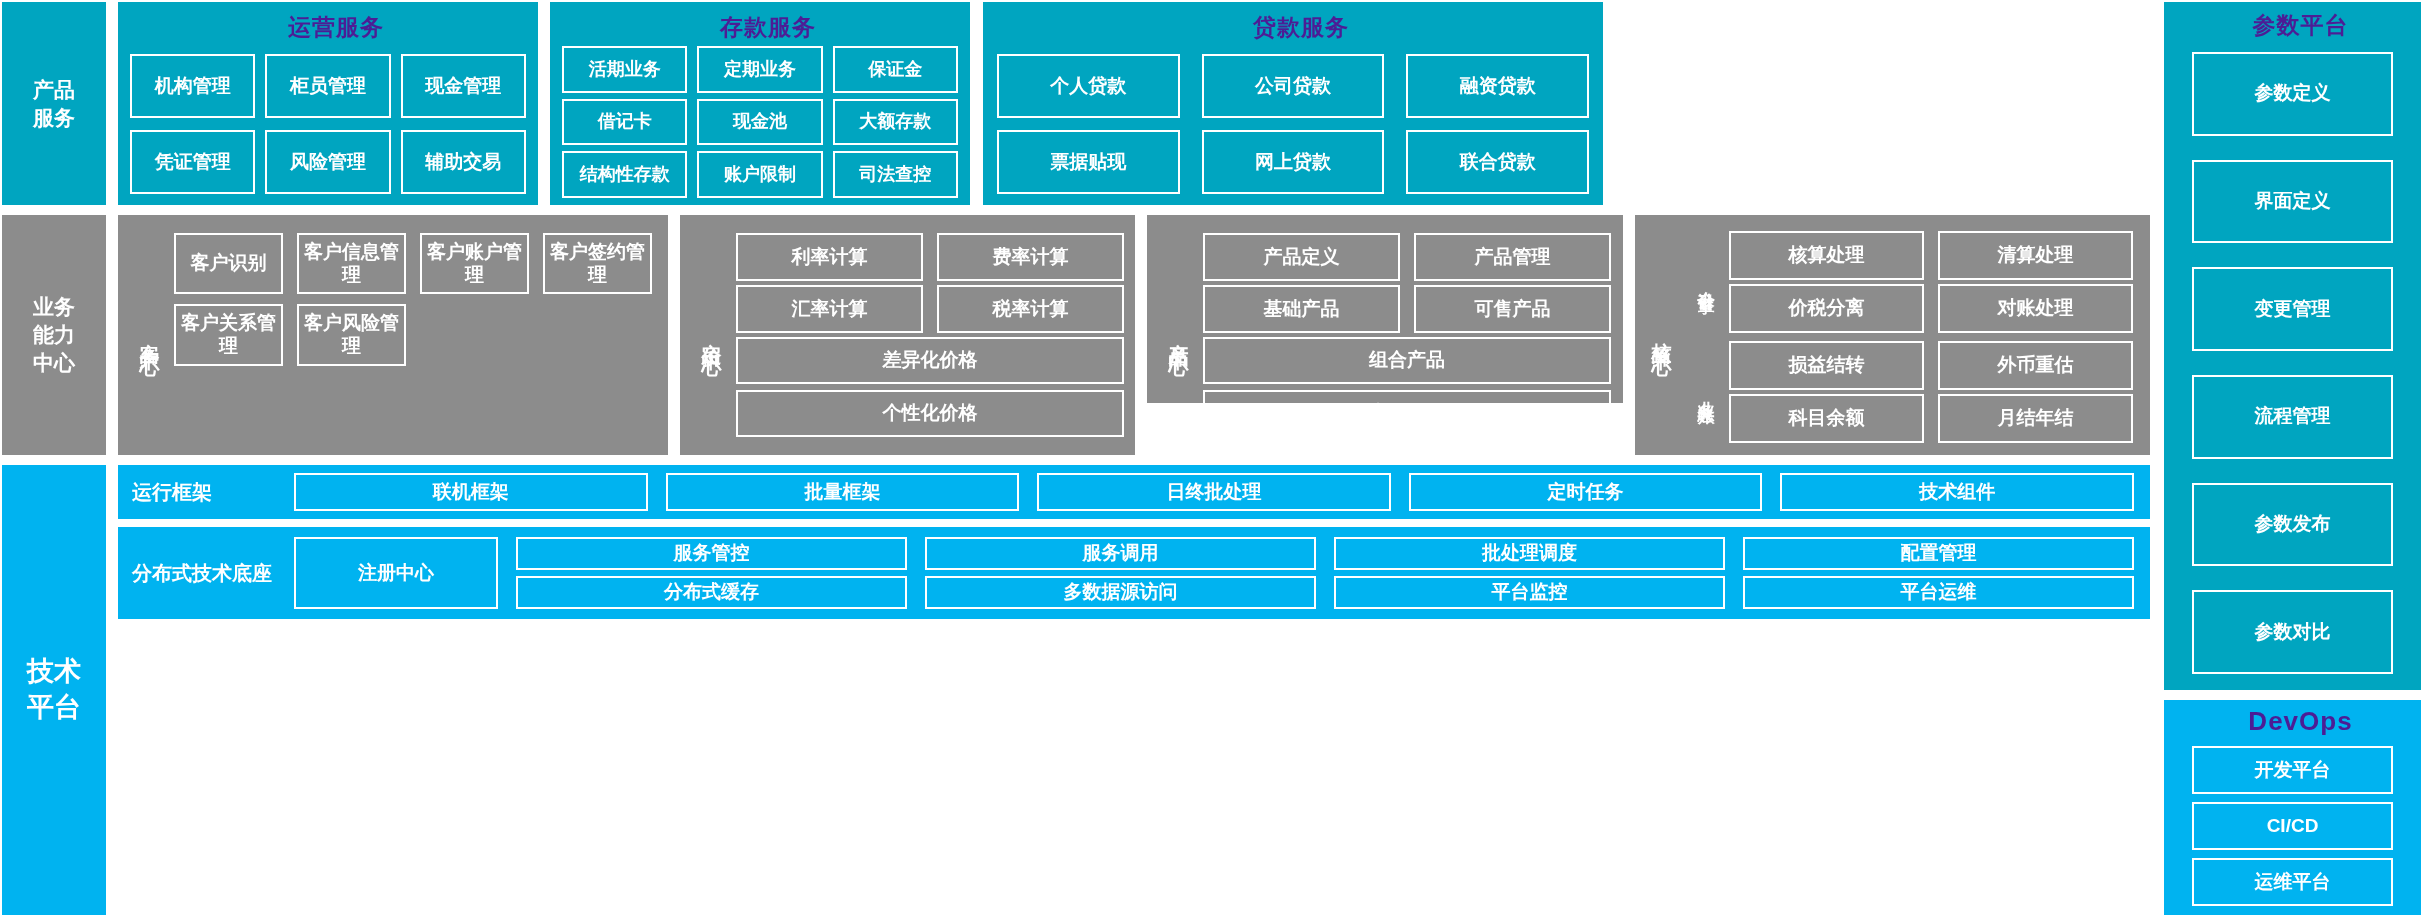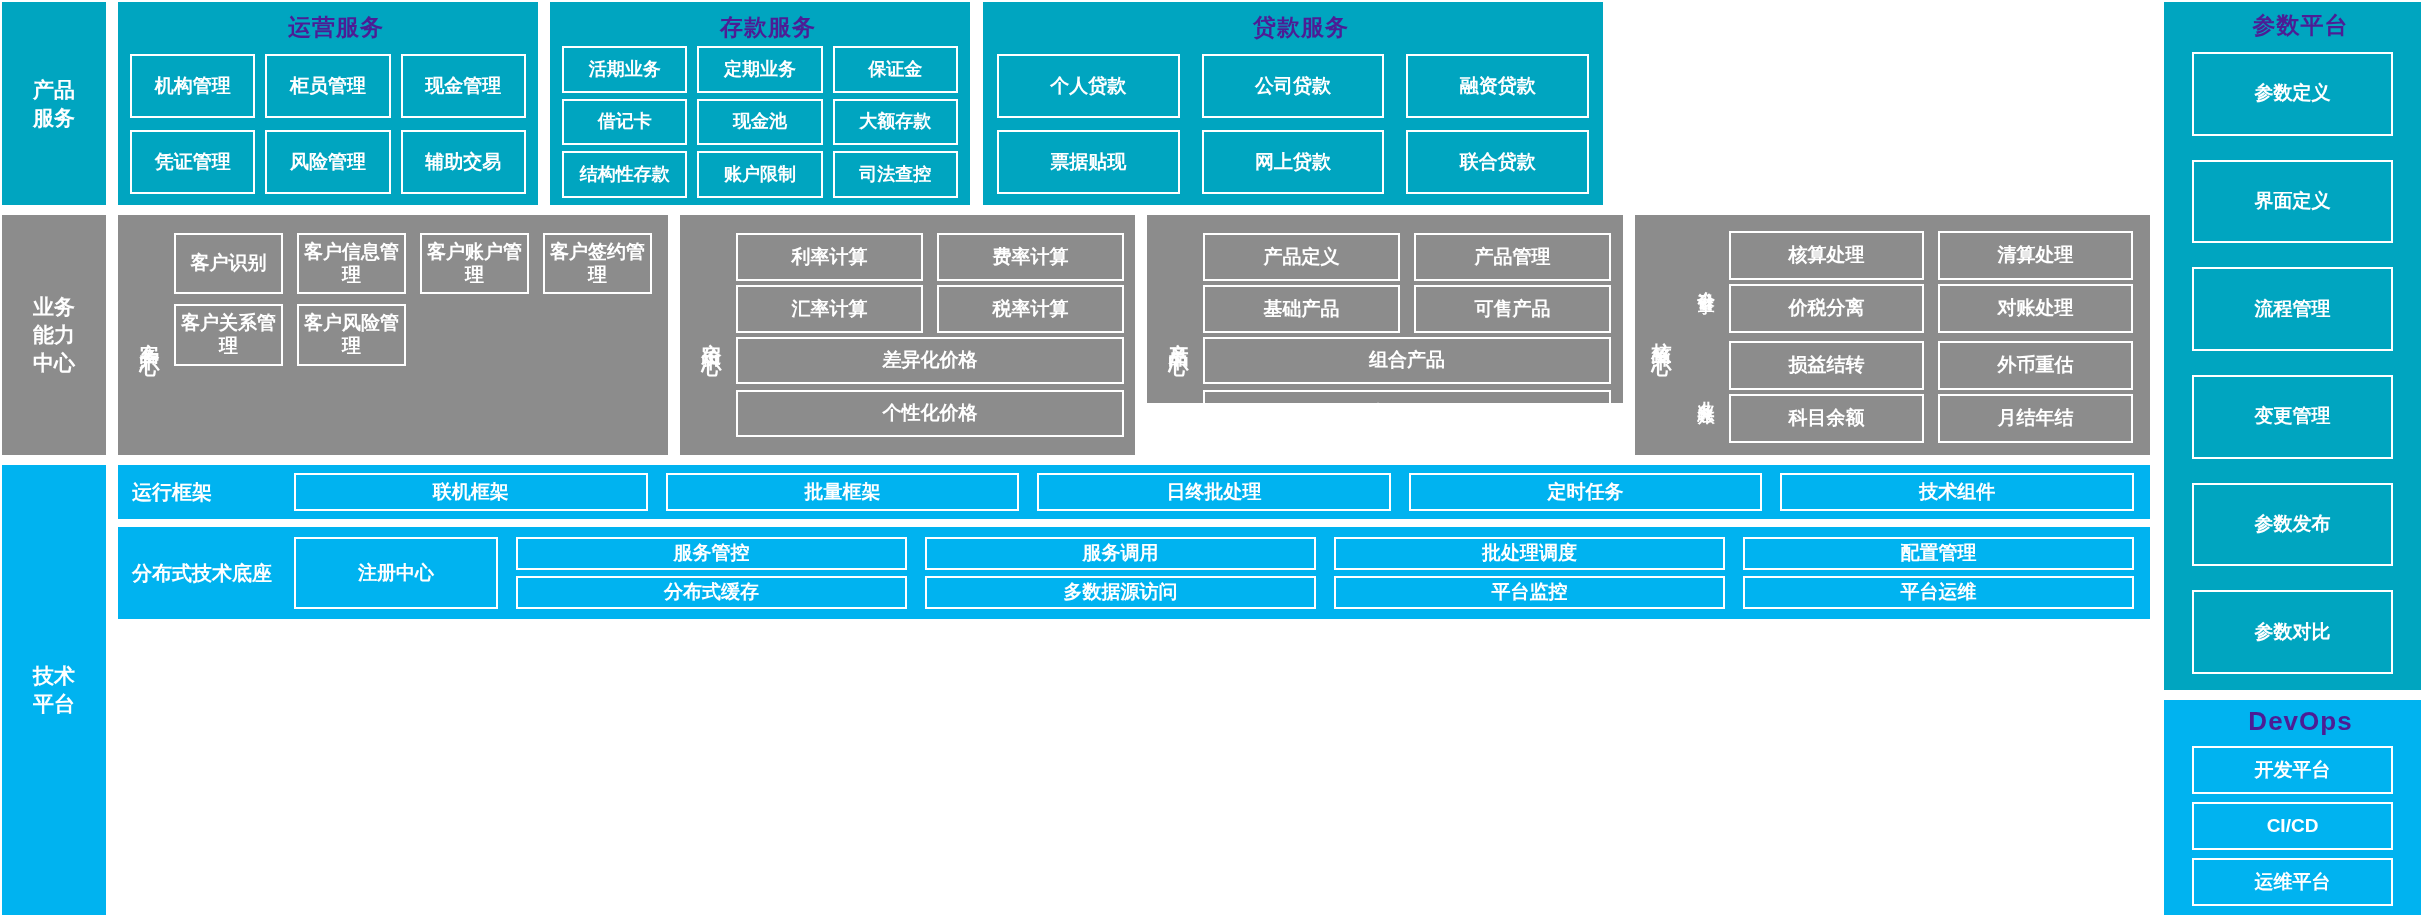--- a/index.html
+++ b/index.html
@@ -157,21 +157,21 @@
 
     <div class="vlabel" style="position:absolute; left:56px; top:124px; width:30px; height:104px; font-size:17px; letter-spacing:2px;">业务总账</div>
     <div class="row-grid" style="left:94px; top:126px; width:404px; height:102px; grid-template-columns:repeat(2,1fr); grid-template-rows:repeat(2,1fr); gap:4px 14px;">
       <div class="tile">损益结转</div>
       <div class="tile">外币重估</div>
       <div class="tile">科目余额</div>
       <div class="tile">月结年结</div>
     </div>
   </div>
 
-  <div class="panel cyan band-label" style="left:2px; top:465px; width:104px; height:450px; font-size:21px;">
+  <div class="panel cyan band-label" style="left:2px; top:465px; width:104px; height:450px; font-size:27px;">
     <span style="white-space:pre-line;">技术
 平台</span>
   </div>
 
   <div class="panel cyan" style="left:118px; top:465px; width:2032px; height:54px;">
     <div style="position:absolute; left:14px; top:0; height:54px; display:flex; align-items:center; color:#fff; font-size:20px; font-weight:bold;">运行框架</div>
     <div class="row-grid" style="left:176px; top:8px; width:1840px; height:38px; grid-template-columns:repeat(5,1fr); gap:0 18px;">
       <div class="tile">联机框架</div>
       <div class="tile">批量框架</div>
       <div class="tile">日终批处理</div>
@@ -195,22 +195,22 @@
       <div class="tile">平台监控</div>
       <div class="tile">平台运维</div>
     </div>
   </div>
 
   <div class="panel teal" style="left:2164px; top:2px; width:257px; height:688px;">
     <div class="grp-title" style="top:8px;">参数平台</div>
     <div class="row-grid" style="left:28px; top:50px; width:201px; height:622px; grid-template-columns:1fr; grid-template-rows:repeat(6,1fr); gap:24px;">
       <div class="tile">参数定义</div>
       <div class="tile">界面定义</div>
+      <div class="tile">变更管理</div>
       <div class="tile">流程管理</div>
-      <div class="tile">变更管理</div>
       <div class="tile">参数发布</div>
       <div class="tile">参数对比</div>
     </div>
   </div>
 
   <div class="panel cyan" style="left:2164px; top:700px; width:257px; height:215px;">
     <div class="grp-title" style="top:6px; font-size:26px;">DevOps</div>
     <div class="row-grid" style="left:28px; top:46px; width:201px; height:160px; grid-template-columns:1fr; grid-template-rows:repeat(3,1fr); gap:8px;">
       <div class="tile">开发平台</div>
       <div class="tile">CI/CD</div>

